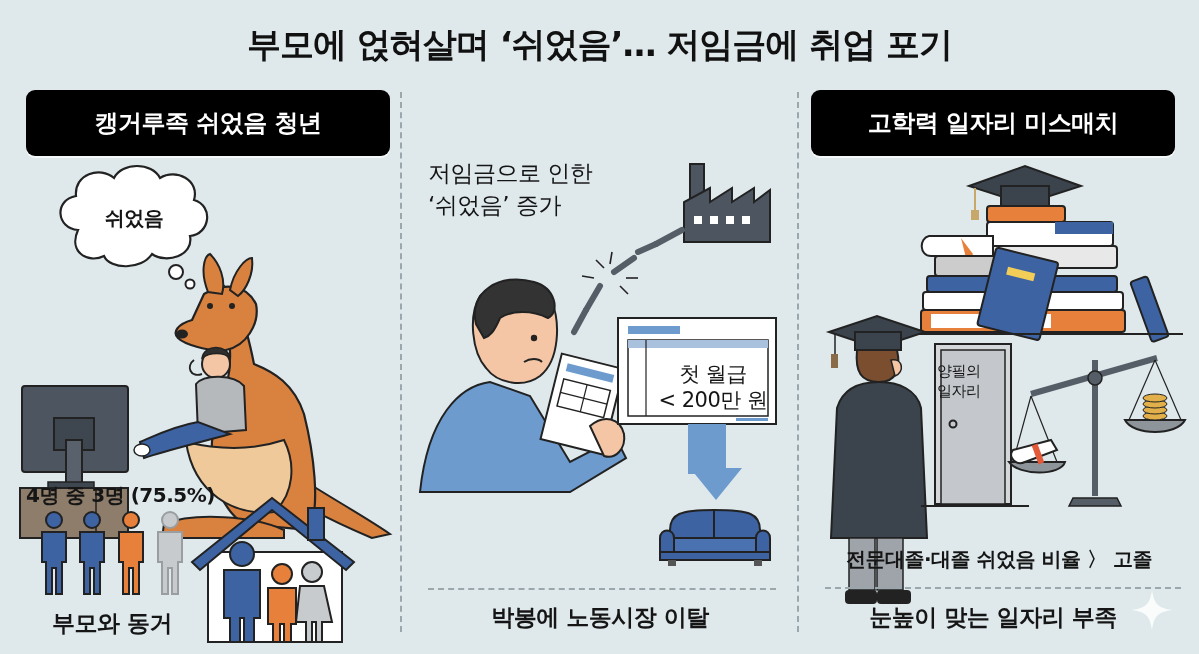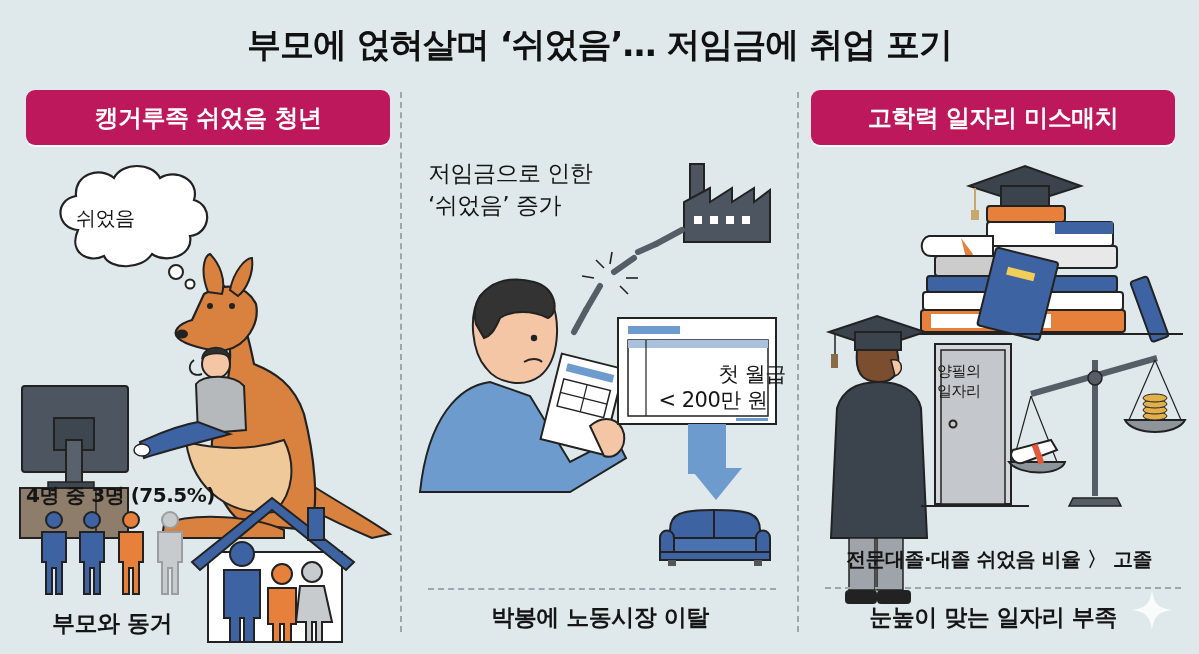--- a/index.html
+++ b/index.html
@@ -14,22 +14,22 @@
     position: absolute; left: 0; top: 22px; width: 1199px;
     text-align: center; font-size: 34px; font-weight: bold; letter-spacing: -1px;
     color: #111;
   }
   .vdivider {
     position: absolute; top: 92px; height: 540px; width: 0;
     border-left: 2px dashed #9aa7ad;
   }
   .panel { position: absolute; top: 90px; height: 560px; }
   .panel-header {
-    position: absolute; left: 0; top: 0; right: 0; height: 55px;
-    background: #be185d; border-radius: 9px;
+    position: absolute; left: 0; top: 0; right: 0; height: 66px;
+    background: #000000; border-radius: 9px;
     color: #fff; font-size: 24px; font-weight: bold;
     display: flex; align-items: center; justify-content: center;
     letter-spacing: -0.5px;
     box-shadow: 0 2px 0 rgba(255,255,255,0.7);
   }
   .hdash { position: absolute; height: 0; border-top: 2px dashed #9aa7ad; }
   .label { position: absolute; font-weight: bold; letter-spacing: -0.5px; color: #151515; }
   svg { position: absolute; overflow: visible; }
   .sparkle { position: absolute; }
 </style>
@@ -42,21 +42,21 @@
 <div class="vdivider" style="left:797px;"></div>
 
 <div class="panel" style="left:26px; width:364px;">
   <div class="panel-header">캥거루족 쉬었음 청년</div>
 
   <svg style="left:22px; top:70px;" width="170" height="130" viewBox="0 0 170 130">
     <path d="M30,70 C8,68 6,40 28,36 C26,14 52,6 66,18 C74,2 104,2 112,18 C128,8 152,20 146,40 C166,46 162,74 142,76 C146,96 118,104 104,94 C94,110 62,110 56,96 C40,104 20,92 30,70 Z" fill="#fff" stroke="#222" stroke-width="2.2"></path>
     <circle cx="128" cy="112" r="7" fill="#fff" stroke="#222" stroke-width="2"></circle>
     <circle cx="142" cy="124" r="4.5" fill="#fff" stroke="#222" stroke-width="2"></circle>
   </svg>
-  <div class="label" style="left:50px; top:115px; width:116px; text-align:left; font-size:20px; font-weight:normal;">쉬었음</div>
+  <div class="label" style="left:50px; top:115px; width:116px; text-align:center; font-size:20px; font-weight:bold;">쉬었음</div>
 
   <svg style="left:-6px; top:294px;" width="112" height="156" viewBox="0 0 112 156">
     <rect x="2" y="2" width="106" height="86" rx="3" fill="#4c5560" stroke="#222" stroke-width="2"></rect>
     <rect x="34" y="34" width="40" height="32" fill="#3e464f" stroke="#222" stroke-width="2"></rect>
     <rect x="46" y="56" width="16" height="44" fill="#59626c" stroke="#222" stroke-width="2"></rect>
     <rect x="28" y="98" width="46" height="6" fill="#3e464f" stroke="#222" stroke-width="1.5"></rect>
     <rect x="0" y="104" width="108" height="50" fill="#8e7d6b" stroke="#222" stroke-width="2"></rect>
     <line x1="76" y1="104" x2="76" y2="154" stroke="#222" stroke-width="1.5"></line>
   </svg>
 
@@ -177,21 +177,21 @@
 
   <svg style="left:198px; top:226px;" width="164" height="160" viewBox="0 0 164 160">
     <rect x="2" y="2" width="158" height="106" fill="#fff" stroke="#222" stroke-width="2"></rect>
     <rect x="12" y="10" width="52" height="8" fill="#6d9bce"></rect>
     <rect x="12" y="24" width="140" height="76" fill="#fff" stroke="#222" stroke-width="1.5"></rect>
     <rect x="12" y="24" width="140" height="8" fill="#a9c1dc"></rect>
     <line x1="30" y1="24" x2="30" y2="100" stroke="#222" stroke-width="1.2"></line>
     <rect x="120" y="102" width="32" height="3" fill="#6d9bce"></rect>
     <rect x="72" y="108" width="20" height="50" fill="#6d9bce"></rect>
   </svg>
-  <div class="label" style="left:230px; top:270px; width:130px; text-align:center; font-size:21px; font-weight:normal;margin-left:39px;">첫 월급</div>
+  <div class="label" style="left:230px; top:270px; width:130px; text-align:center; font-size:21px; font-weight:normal;">첫 월급</div>
   <div class="label" style="left:230px; top:296px; width:130px; text-align:center; font-size:21px; font-weight:normal;">&lt; 200만 원</div>
 
   <svg style="left:270px; top:334px;" width="56" height="80" viewBox="0 0 56 80">
     <path d="M18,0 H38 V44 H54 L28,76 L2,44 H18 Z" fill="#6d9bce"></path>
   </svg>
   <svg style="left:238px; top:418px;" width="118" height="60" viewBox="0 0 118 60">
     <path d="M14,22 C14,6 24,2 58,2 C94,2 104,6 104,22 V32 H14 Z" fill="#3d63a3" stroke="#222" stroke-width="2"></path>
     <line x1="58" y1="2" x2="58" y2="44" stroke="#222" stroke-width="2"></line>
     <rect x="14" y="30" width="90" height="14" fill="#4a72b0" stroke="#222" stroke-width="2"></rect>
     <path d="M4,30 C4,20 18,20 18,30 V50 H4 Z" fill="#3d63a3" stroke="#222" stroke-width="2"></path>

